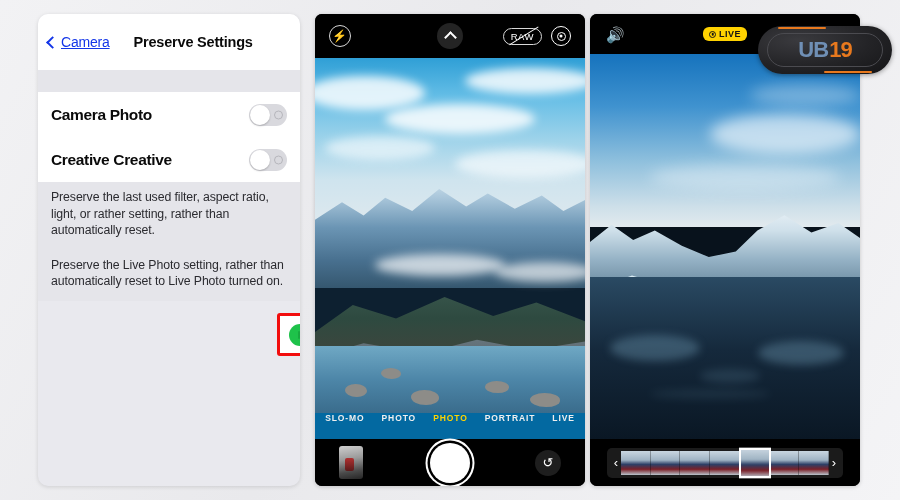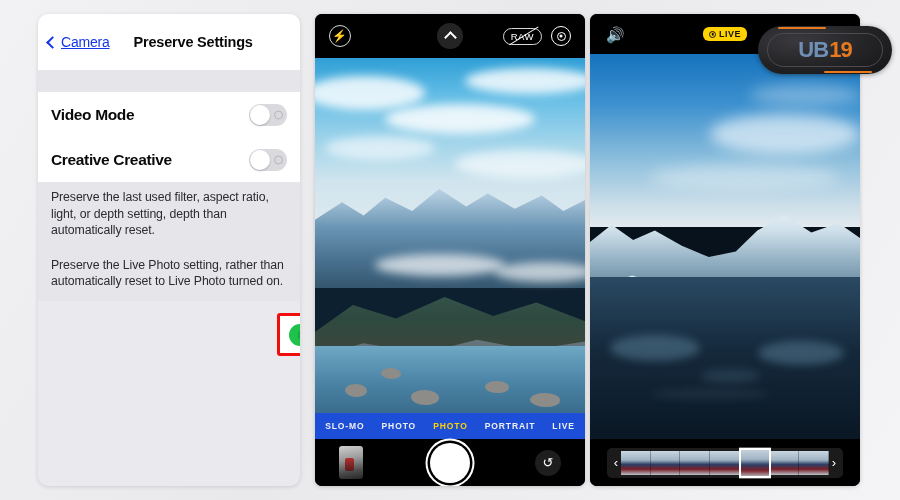--- a/index.html
+++ b/index.html
@@ -137,21 +137,21 @@
     position:absolute; left:0; right:0; bottom:0; height:26%;
     background:linear-gradient(180deg,#6d7b83 0%,#59676f 40%,#41525c 100%);
   }
   .water{
     position:absolute; left:0; right:0; bottom:0; height:19%;
     background:linear-gradient(180deg,#6fa8c4 0%,#4d86a8 50%,#3a6c8c 100%);
   }
   .stone{ position:absolute; border-radius:48% 52% 46% 54%; background:#8d8c88; }
 
   .mode-bar{
-    height:26px; background:#1d4ed8; display:flex; align-items:center;
+    height:26px; background:#0369a1; display:flex; 
     justify-content:center; gap:17px;
   }
   .mode{
     font-size:8.5px; letter-spacing:.9px; color:#efefef; font-weight:bold;
   }
   .mode.active{ color:#ffd200; }
   .cam-bottom{
     height:47px; background:#000; display:flex; align-items:center;
     justify-content:space-between; padding:0 24px; position:relative;
   }
@@ -255,33 +255,33 @@
     <div class="back-link">
       <span class="chev-left"></span>
       <span class="back-label">Camera</span>
     </div>
     <div class="nav-title">Preserve Settings</div>
   </div>
 
   <div class="gap"></div>
 
   <div class="row">
-    <span class="row-label">Video Mode</span>
+    <span class="row-label">Camera Photo</span>
     <span class="sw off">
         <span class="knob"></span>
       </span>
   </div>
 
   <div class="row">
     <span class="row-label">Creative Creative</span>
     <span class="sw off">
         <span class="knob"></span>
       </span>
   </div>
-  <div class="desc">Preserve the last used filter, aspect ratio, light, or depth setting, depth than automatically reset.</div>
+  <div class="desc">Preserve the last used filter, aspect ratio, light, or rather setting, rather than automatically reset.</div>
 
   <div class="desc">Preserve the Live Photo setting, rather than automatically reset to Live Photo turned on.</div>
 
   <div class="filler"></div>
 
   <div class="hl-box">
     <span class="sw on"></span>
   </div>
 </div>
 

